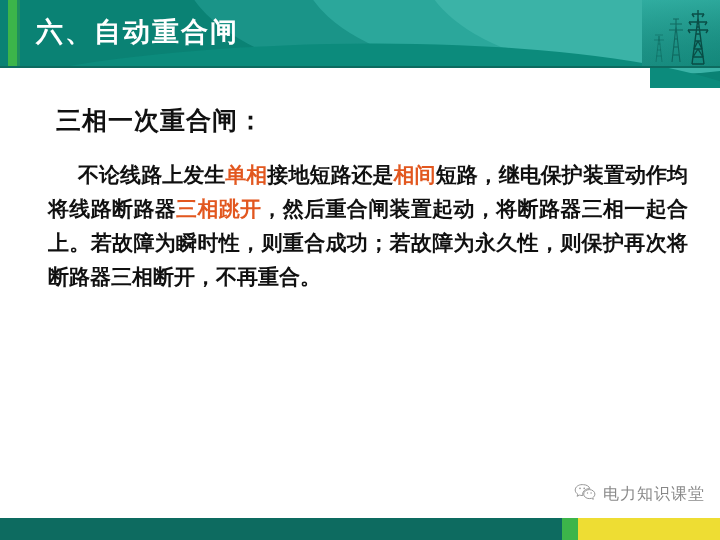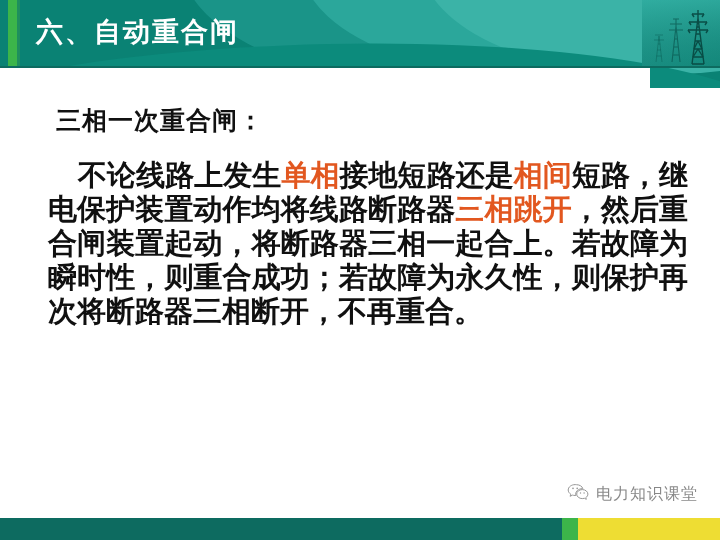--- a/index.html
+++ b/index.html
@@ -141,35 +141,35 @@
     color: #111111;
     letter-spacing: 1px;
     white-space: nowrap;
     font-family: "DejaVu Serif", "Liberation Serif", serif;
   }
   #body-paragraph {
     position: absolute;
     left: 48px;
     top: 90px;
     width: 640px;
-    font-size: 29px;
+    font-size: 21px;
     font-weight: bold;
     color: #101010;
     line-height: 34px;
     letter-spacing: 0px;
     text-align: justify;
     font-family: "DejaVu Serif", "Liberation Serif", serif;
   }
   #body-paragraph .indent { display:inline-block; width: 30px; }
   .hl { color: #e2571f; }
 
   
   #watermark {
     position: absolute;
-    right: 22px;
+    right: 15px;
     bottom: 35px;
     display: flex;
     align-items: center;
     gap: 7px;
     opacity: 0.72;
   }
   #watermark-label {
     font-size: 16px;
     color: #5a5a5a;
     letter-spacing: 1px;

